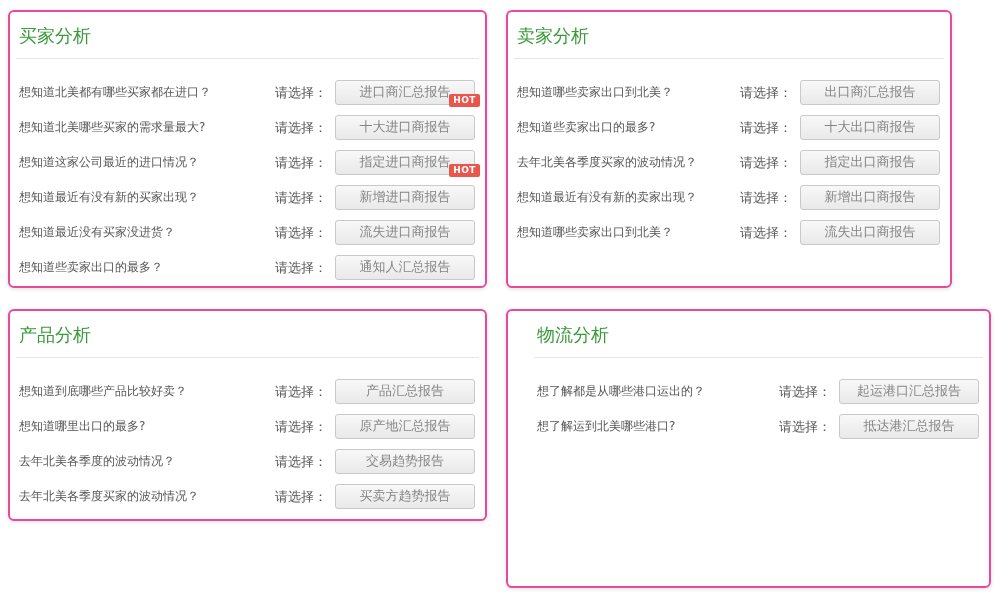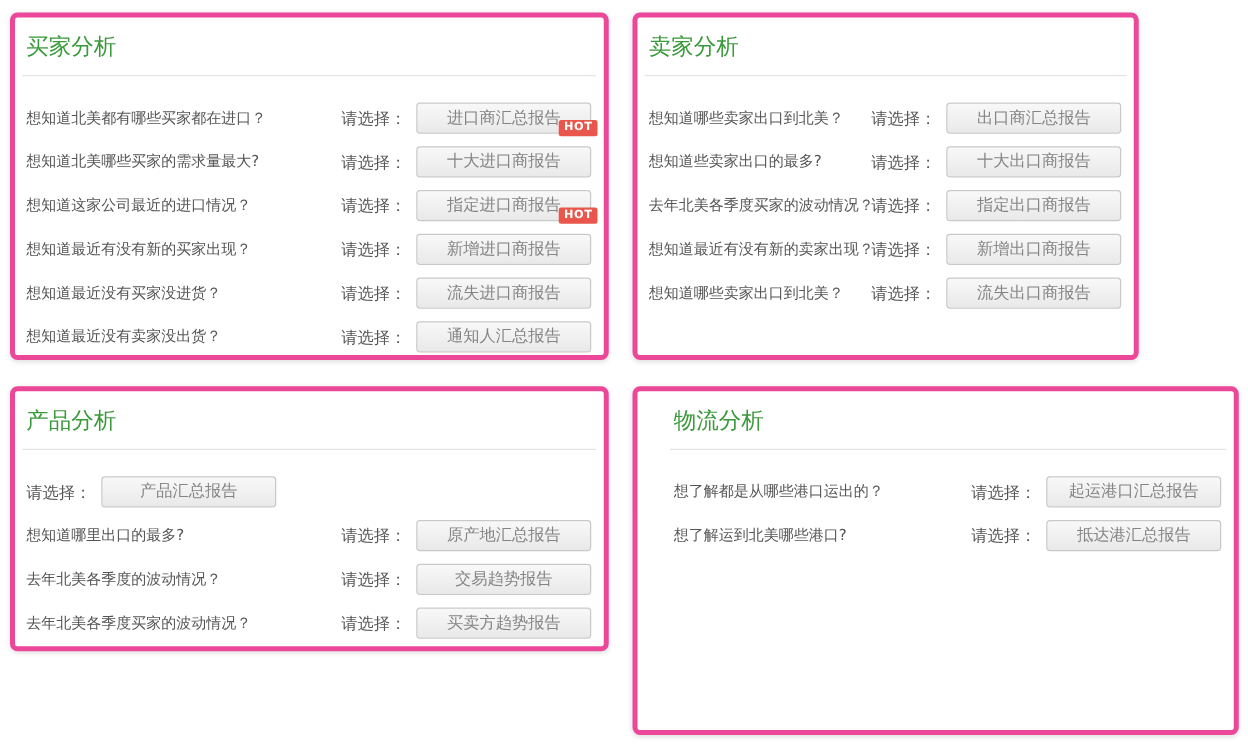--- a/index.html
+++ b/index.html
@@ -4,26 +4,26 @@
 <style>
   * { margin: 0; padding: 0; box-sizing: border-box; }
   html, body { width: 998px; height: 598px; background: #ffffff; }
   body {
     position: relative;
     font-family: "DejaVu Sans", "Liberation Sans", sans-serif;
   }
   .panel {
     position: absolute;
     background: #ffffff;
-    border: 4px solid #ec4899;
+    border: 2px solid #ec4899;
     border-radius: 6px;
     box-shadow: 0 1px 4px rgba(0,0,0,0.13);
   }
   #panel-buyer     { left: 8px;   top: 10px;  width: 479px; height: 278px; }
-  #panel-seller    { left: 506px; top: 10px;  width: 405px; height: 278px; }
+  #panel-seller    { left: 506px; top: 10px;  width: 446px; height: 278px; }
   #panel-product   { left: 8px;   top: 309px; width: 479px; height: 212px; }
   #panel-logistics { left: 506px; top: 309px; width: 485px; height: 279px; padding-left: 20px; }
 
   .panel-title {
     color: #3a993a;
     font-size: 18px;
     font-weight: 400;
     margin: 13px 8px 11px 9px;
     line-height: 22px;
   }
@@ -120,21 +120,21 @@
       </span>
     </div>
     <div class="row">
       <span class="question">想知道最近没有买家没进货？</span>
       <span class="select-label">请选择：</span>
       <span class="btn-wrap">
         <button class="report-btn">流失进口商报告</button>
       </span>
     </div>
     <div class="row">
-      <span class="question">想知道最近没有卖家没出货？</span>
+      <span class="question">想知道些卖家出口的最多？</span>
       <span class="select-label">请选择：</span>
       <span class="btn-wrap">
         <button class="report-btn">通知人汇总报告</button>
       </span>
     </div>
   </div>
 </section>
 
 <section class="panel" id="panel-seller">
   <h2 class="panel-title">卖家分析</h2>
@@ -176,20 +176,21 @@
       </span>
     </div>
   </div>
 </section>
 
 <section class="panel" id="panel-product">
   <h2 class="panel-title">产品分析</h2>
   <hr class="divider">
   <div class="rows">
     <div class="row">
+      <span class="question">想知道到底哪些产品比较好卖？</span>
       <span class="select-label">请选择：</span>
       <span class="btn-wrap">
         <button class="report-btn">产品汇总报告</button>
       </span>
     </div>
     <div class="row">
       <span class="question">想知道哪里出口的最多?</span>
       <span class="select-label">请选择：</span>
       <span class="btn-wrap">
         <button class="report-btn">原产地汇总报告</button>

